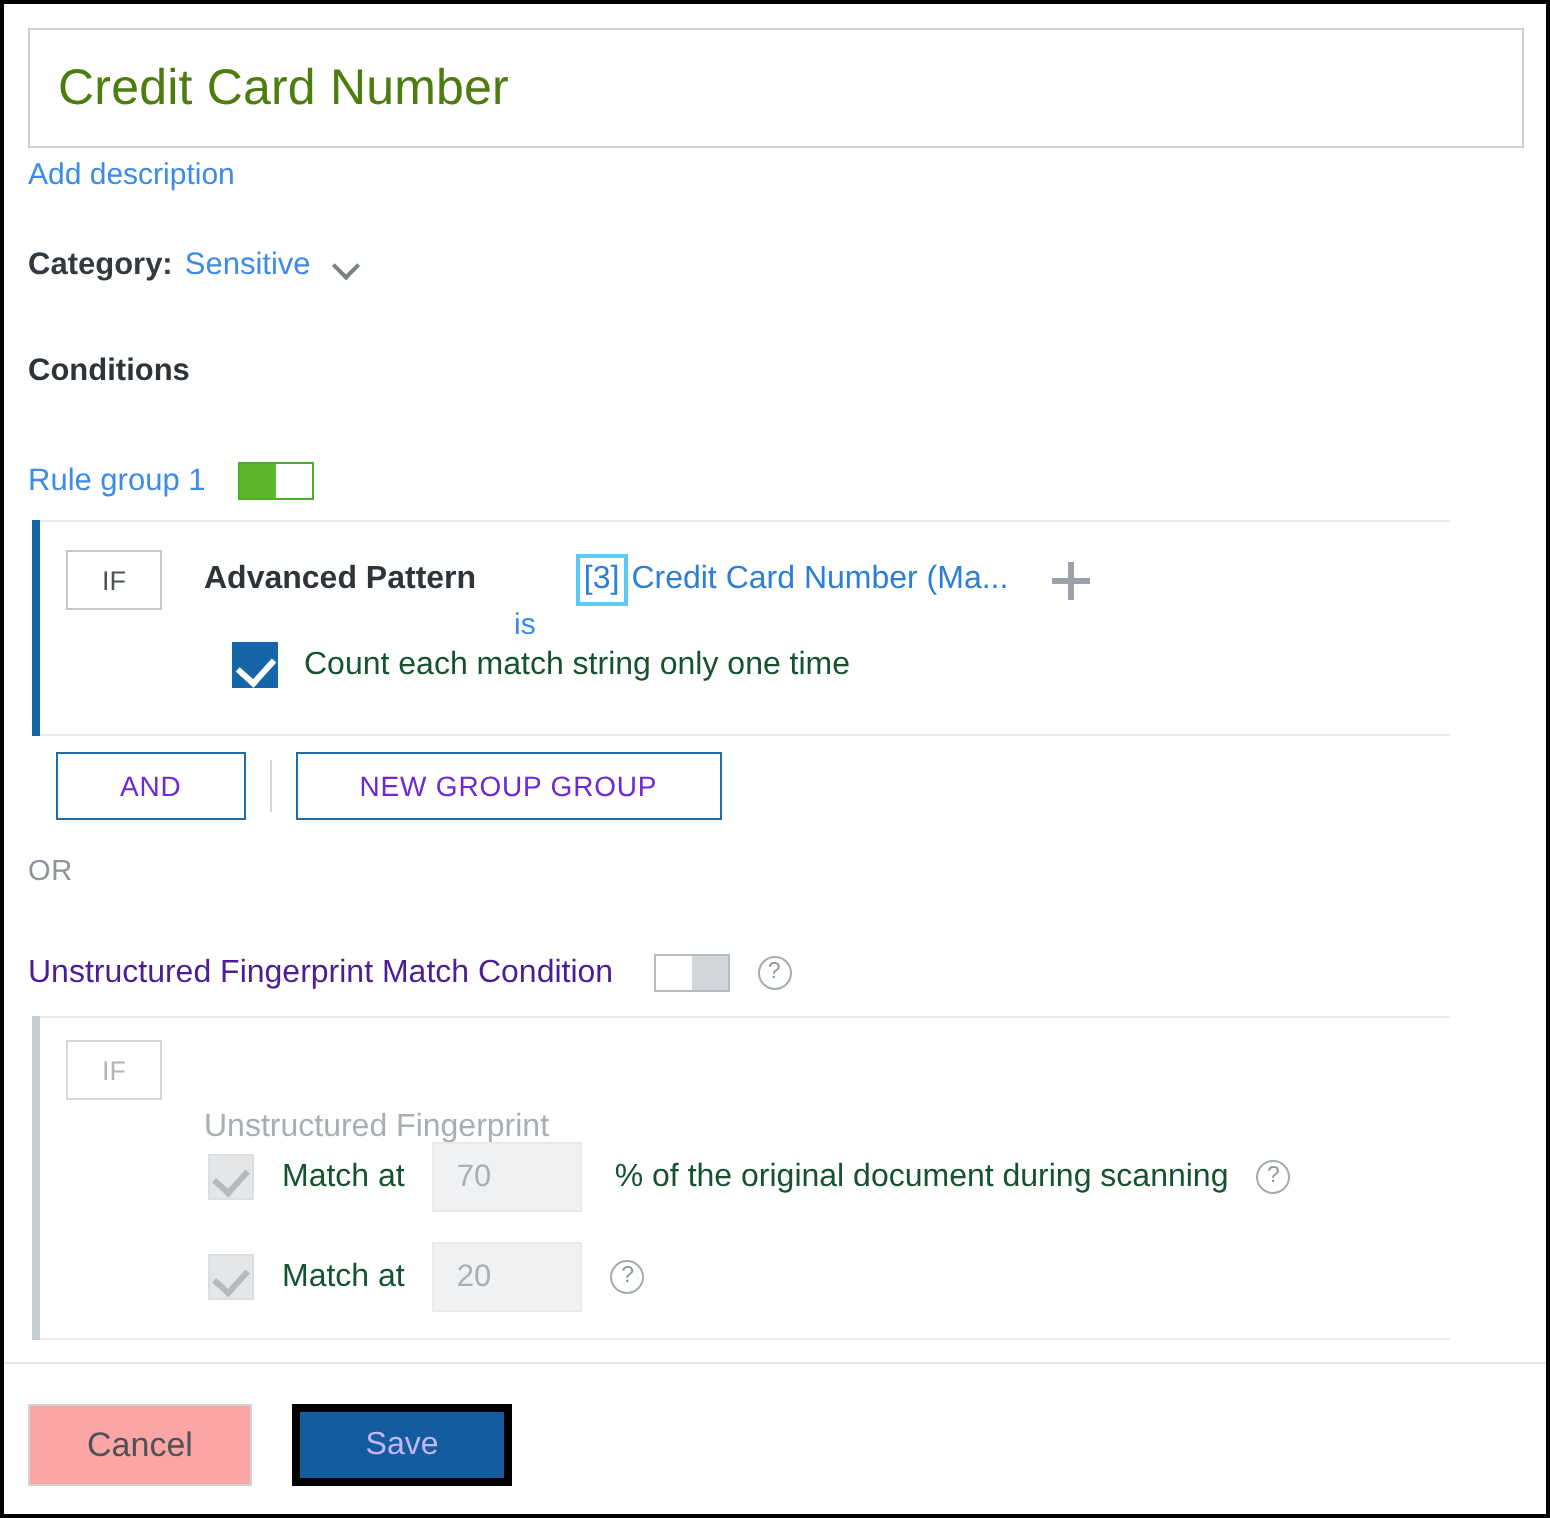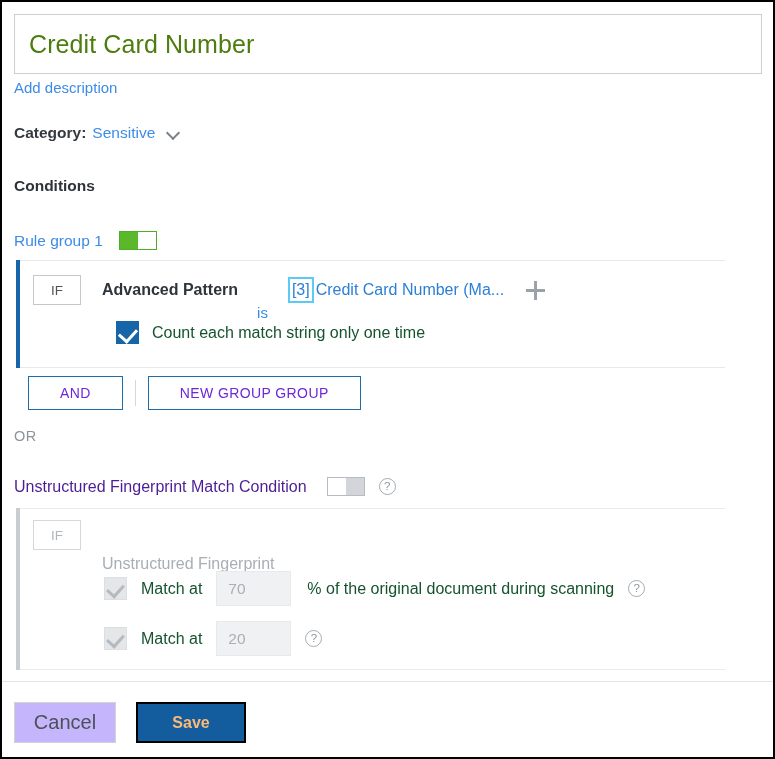--- a/index.html
+++ b/index.html
@@ -349,37 +349,37 @@
     height: 76px;
     border-top: 1px solid #e3e5e7;
     background: #ffffff;
   }
   .footer-btns {
     position: absolute;
     left: 12px; top: 20px;
     display: flex; align-items: center;
   }
   .btn-cancel {
-    width: 102px; height: 41px;
-    background: #c4b5fd;
+    width: 112px; height: 41px;
+    background: #fca5a5;
     border: 1px solid #d3d3d3;
     display: flex; align-items: center; justify-content: center;
-    font-size: 20px;
+    font-size: 17px;
     color: #4c5257;
     cursor: pointer;
   }
   .btn-save {
     margin-left: 20px;
     width: 110px; height: 41px;
     background: #135d9e;
-    border: 2px solid #000000;
+    border: 4px solid #000000;
     display: flex; align-items: center; justify-content: center;
     font-size: 16px;
-    font-weight: 700;
-    color: #fdba74;
+    font-weight: 400;
+    color: #c4b5fd;
     cursor: pointer;
   }
 </style>
 </head>
 <body>
 
 <div class="frame">
 
   <div class="body-area">
 

